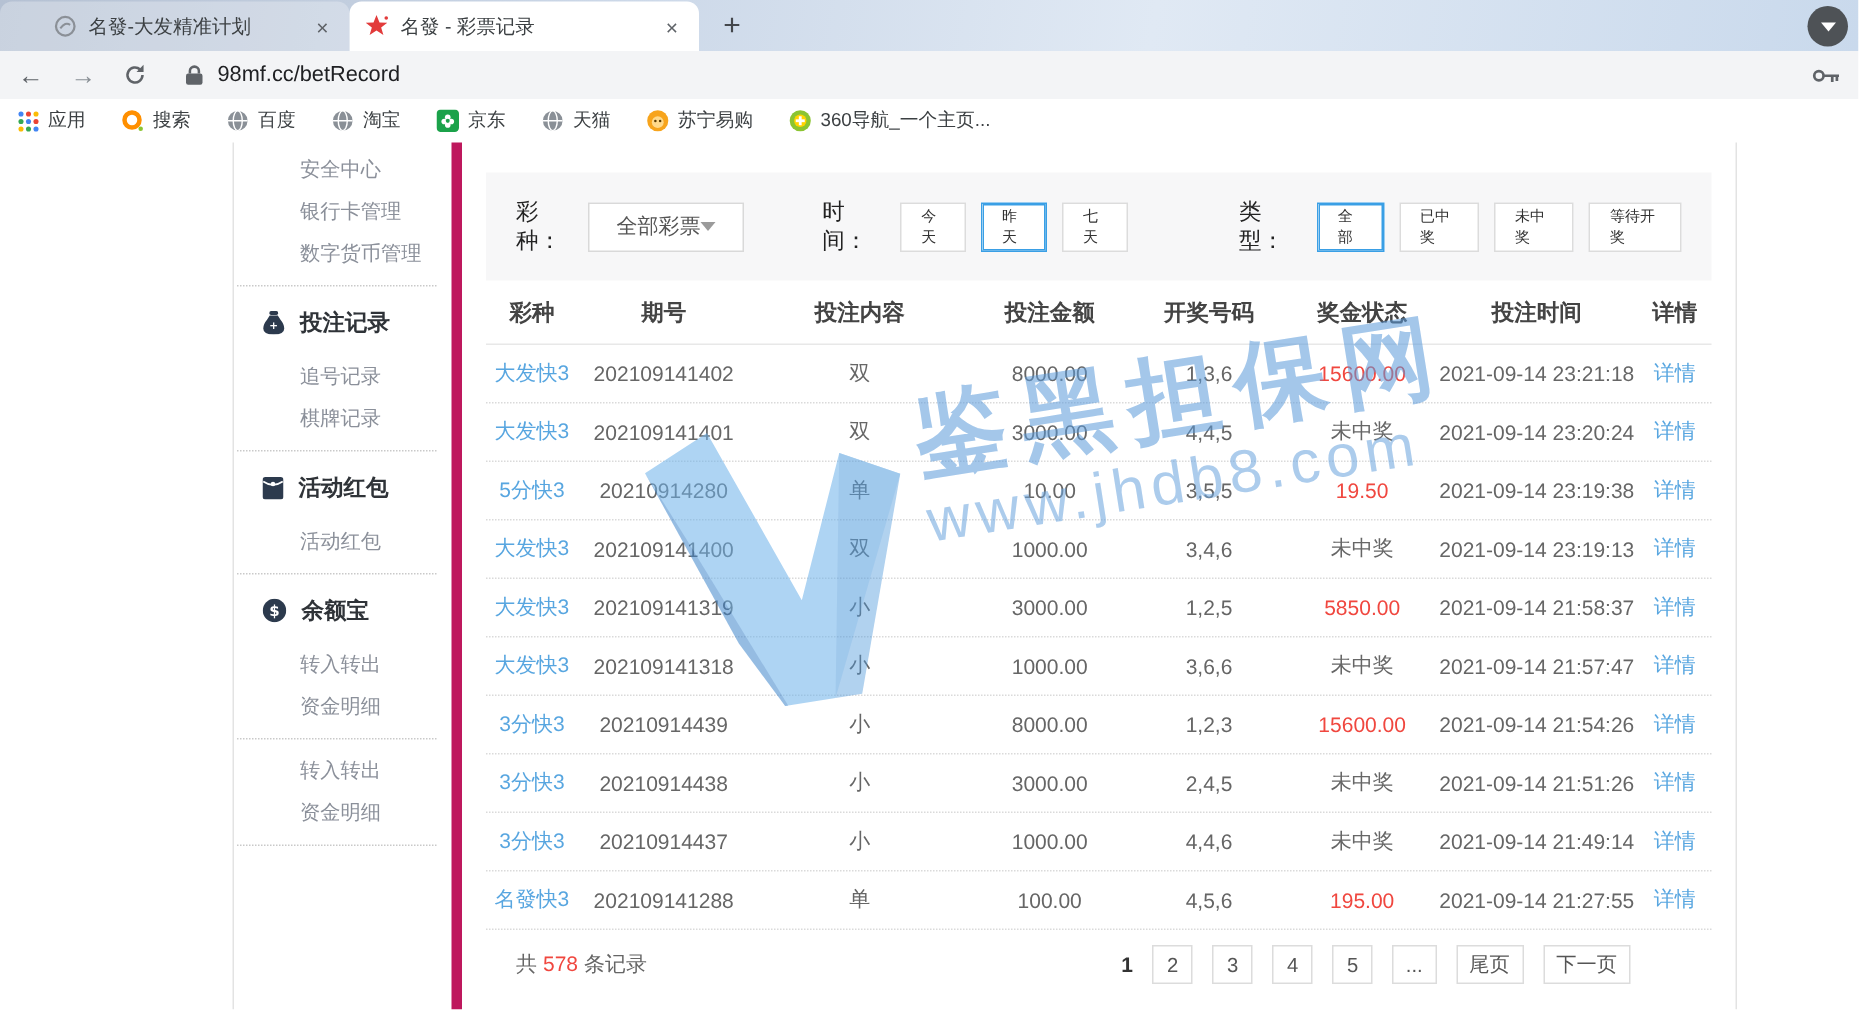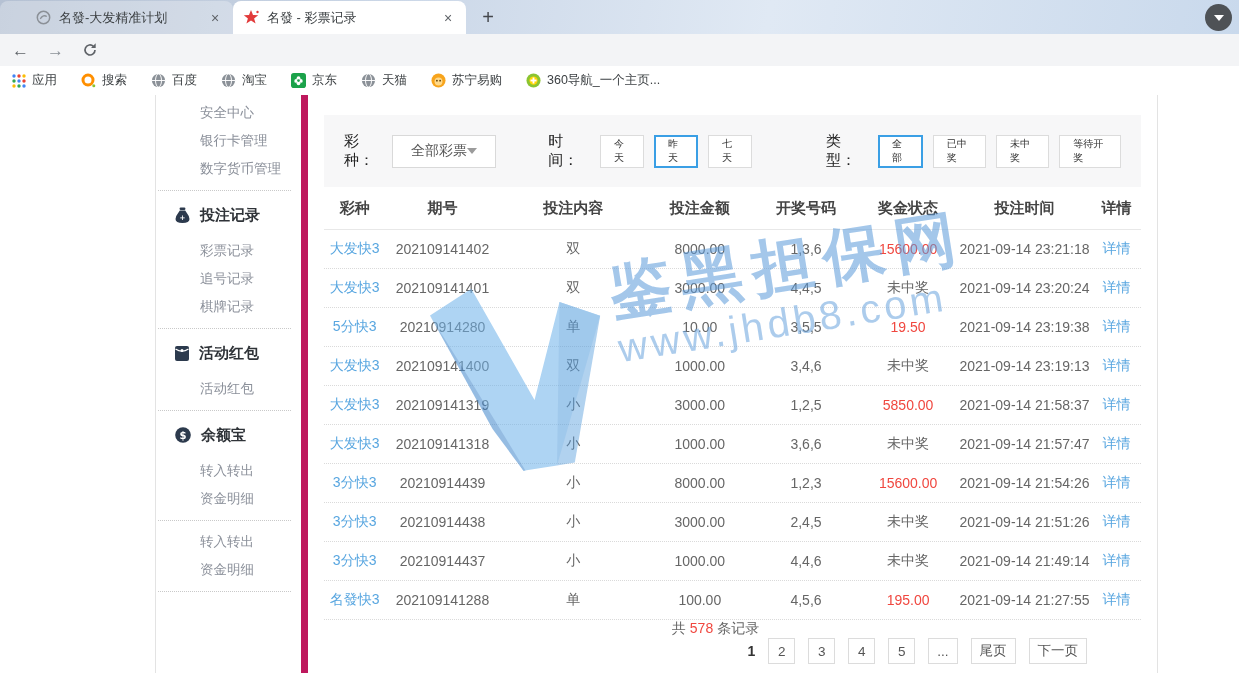--- a/index.html
+++ b/index.html
@@ -62,21 +62,21 @@
 
   .tbl { margin-top:1px; }
   .trow { display:grid; grid-template-columns:7.5% 14% 18% 13% 13% 12% 16.5% 6%;
     align-items:center; text-align:center; }
   .thead { height:42px; font-size:15px; font-weight:bold; color:#444; border-bottom:1px solid #e8e8e8; }
   .tr { height:39px; font-size:14px; color:#666; border-bottom:1px dotted #dadada; }
   .c-lot { color:#58a6e0; cursor:pointer; }
   .c-win { color:#f0473f; }
   .c-det { color:#58a6e0; cursor:pointer; }
 
-  .footer { height:46px; display:flex; align-items:center; padding:0 54px 0 20px; font-size:14px; color:#666;flex-direction:column; }
+  .footer { height:46px; display:flex; align-items:center; padding:0 54px 0 20px; font-size:14px; color:#666; }
   .total b { color:#f0473f; font-weight:normal; padding:0 4px; }
   .pager { margin-left:auto; display:flex; align-items:center; gap:13px; }
   .pcur { font-weight:bold; color:#333; font-size:14px; }
   .pbox { min-width:27px; height:26px; padding:0 8px; border:1px solid #dcdcdc; background:#fff;
     display:flex; align-items:center; justify-content:center; font-size:13.5px; color:#555; cursor:pointer; }
 
   .watermark { position:absolute; left:120px; top:150px; display:flex; align-items:flex-start; gap:6px;
     transform:rotate(-9deg); pointer-events:none; opacity:0.55; }
   .wm-text1 { font-size:62px; font-weight:bold; color:#5a9ada; letter-spacing:10px; line-height:1.1; }
   .wm-text2 { font-size:40px; color:#6aa4de; letter-spacing:4px; }
@@ -116,20 +116,35 @@
 
 <div class="toolbar">
   <span class="navbtn">←</span>
   <span class="navbtn fwd">→</span>
   <span class="navbtn">
     <svg width="16" height="16" viewBox="0 0 16 16">
       <path d="M13 8a5 5 0 1 1-1.6-3.7" fill="none" stroke="#5f6368" stroke-width="1.7"></path>
       <polygon points="13.7,1.2 13.7,6 9,6" fill="#5f6368"></polygon>
     </svg>
   </span>
+  <div class="urlbox">
+    <svg width="12" height="14" viewBox="0 0 12 14">
+      <rect y="6" width="11" height="7.5" rx="1.5" fill="#5f6368"></rect>
+      <path d="M2.6 6V4.4a3 3 0 0 1 6 0V6" stroke="#5f6368" stroke-width="1.7" fill="none"></path>
+    </svg>
+    <span class="urltext">98mf.cc/betRecord</span>
+    <span class="key-ic">
+      <svg width="19" height="11" viewBox="0 0 19 11">
+        <circle cx="4.6" cy="5.5" r="3.1" fill="none" stroke="#5f6368" stroke-width="1.8"></circle>
+        <line x1="7.7" y1="5.5" x2="18" y2="5.5" stroke="#5f6368" stroke-width="1.8"></line>
+        <line x1="13.5" y1="5.5" x2="13.5" y2="9.6" stroke="#5f6368" stroke-width="1.8"></line>
+        <line x1="16.6" y1="5.5" x2="16.6" y2="9" stroke="#5f6368" stroke-width="1.8"></line>
+      </svg>
+    </span>
+  </div>
 </div>
 
 <div class="bookmarks" id="bookmarks">
     <span class="bm">
       <span style="display: inline-flex;">
         <svg width="14" height="14" viewBox="0 0 14 14">
           <circle cx="2" cy="2" r="1.7" fill="#4285f4"></circle>
           <circle cx="7" cy="2" r="1.7" fill="#ea4335"></circle>
           <circle cx="12" cy="2" r="1.7" fill="#fbbc05"></circle>
           <circle cx="2" cy="7" r="1.7" fill="#34a853"></circle>
@@ -229,21 +244,20 @@
       <div class="side-header">
         <span style="display: inline-flex;">
           <svg width="15" height="16" viewBox="0 0 15 16">
             <rect x="4.6" y="0.4" width="5.8" height="2.6" rx="1.1" fill="#2c3a4d"></rect>
             <path d="M4.8 3.4h5.4l1.8 2.8q2.5 3 2.5 5.8 0 4-7 4t-7-4q0-2.8 2.5-5.8z" fill="#2c3a4d"></path>
             <text x="7.5" y="12.5" text-anchor="middle" font-size="7" fill="#fff" font-family="DejaVu Sans">+</text>
           </svg>
         </span>
         <span>投注记录</span>
       </div>
-      <div class="side-item">彩票记录</div>
       <div class="side-item">追号记录</div>
       <div class="side-item">棋牌记录</div>
       <div class="side-divider"></div>
       <div class="side-header">
         <span style="display: inline-flex;">
           <svg width="14" height="15" viewBox="0 0 14 15">
             <rect width="14" height="15" rx="2" fill="#2c3a4d"></rect>
             <path d="M0.5 3q6.5 4.5 13 0" stroke="#fff" stroke-width="1.1" fill="none"></path>
             <circle cx="7" cy="4.6" r="1.5" fill="#fff"></circle>
           </svg>

